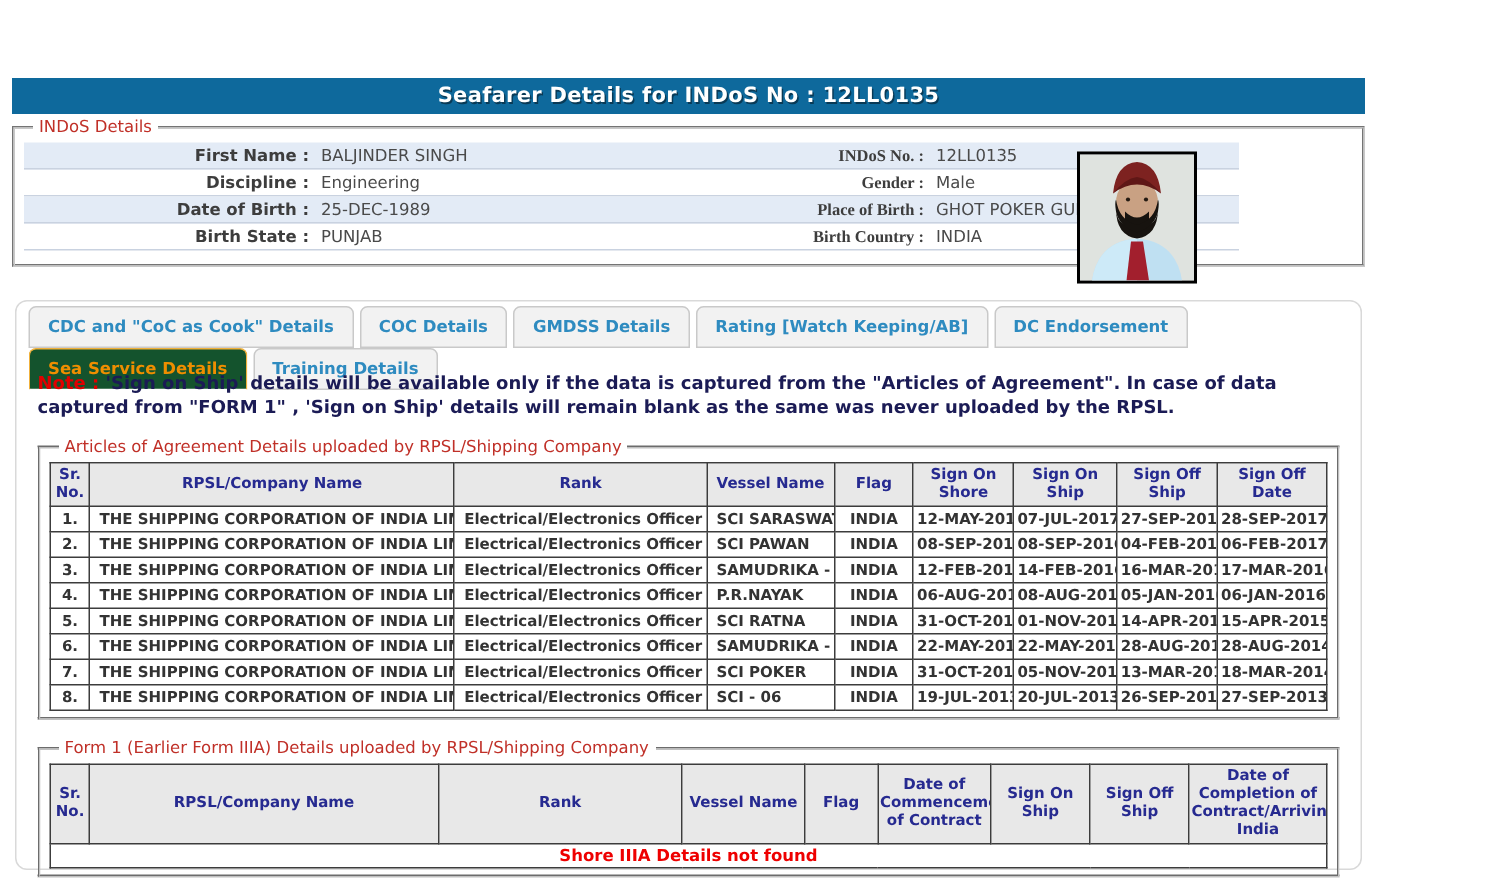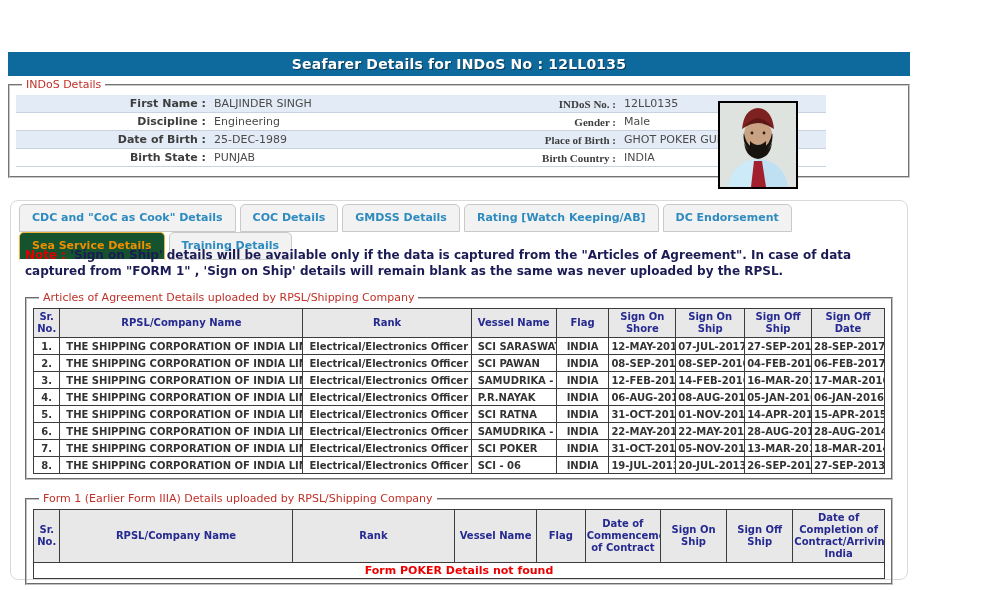--- a/index.html
+++ b/index.html
@@ -248,20 +248,20 @@
             <th>Vessel Name</th>
             <th>Flag</th>
             <th>Date of Commencement of Contract</th>
             <th>Sign On Ship</th>
             <th>Sign Off Ship</th>
             <th>Date of Completion of Contract/Arriving India</th>
           </tr>
         </thead>
         <tbody>
           <tr>
-            <td class="not-found" colspan="9">Form POKER Details not found</td>
+            <td class="not-found" colspan="9">Shore IIIA Details not found</td>
           </tr>
         </tbody>
       </table>
     </fieldset>
   </div>
 
 </div>
 
 </body></html>

